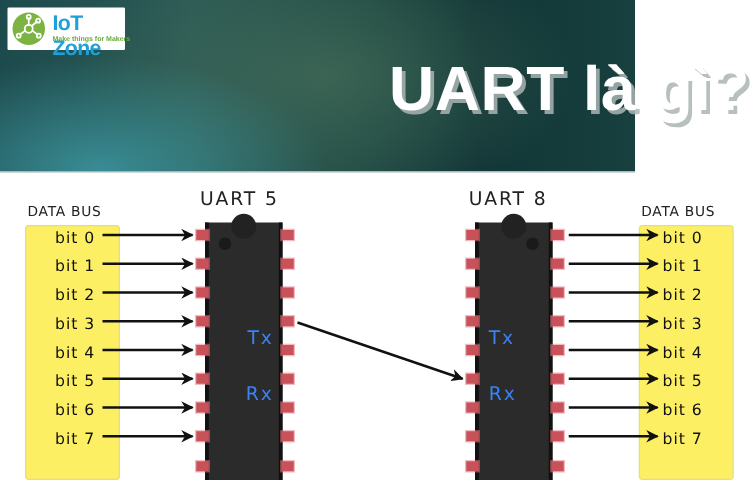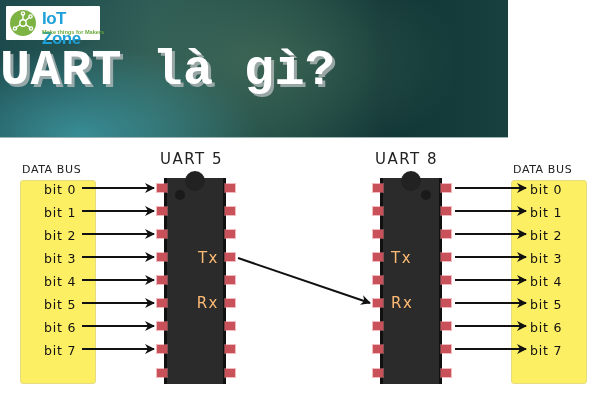--- a/index.html
+++ b/index.html
@@ -20,22 +20,22 @@
   .logo svg { position:absolute; left:3px; top:3px; }
   .logo-name {
     position:absolute; left:36px; top:3px; font-weight:bold; font-size:17px;
     color:#1ea0d9; letter-spacing:-0.5px; font-family:"Liberation Sans", sans-serif;
   }
   .logo-tag {
     position:absolute; left:36px; top:23px; font-size:5.6px; color:#6aaa3a; font-weight:bold;
     white-space:nowrap;
   }
   .title {
-    position:absolute; left:0; top:42px; width:600px; text-align:left;
-    font-family:Liberation Mono, monospace; font-weight:bold; font-size:50px; color:#fff;
+    position:absolute; left:0; top:42px; width:600px; text-align:right;
+    font-family:Liberation Sans, sans-serif; font-weight:bold; font-size:50px; color:#fff;
     text-shadow:3px 3px 0 rgba(170,180,180,0.85);
     letter-spacing:0.5px;
   }
   .label {
     position:absolute; font-family:"DejaVu Sans", sans-serif; color:#222; white-space:nowrap;
   }
   .bus-label { font-size:11px; letter-spacing:0.6px;text-align:center; }
   .uart-label { font-size:15px; letter-spacing:1.5px; }
   .bus {
     position:absolute; width:76px; height:204px; background:#fdef63;
@@ -52,22 +52,23 @@
   .notch {
     position:absolute; top:-7px; left:50%; margin-left:-10px; width:20px; height:20px;
     border-radius:50%; background:#222;
   }
   .dot { position:absolute; width:10px; height:10px; border-radius:50%; background:#1a1a1a; }
   .pin {
     position:absolute; width:10px; height:8px; background:#c9525a;
     box-shadow:0 0 0 1px rgba(230,120,130,0.5);
   }
   .chip-text {
-    position:absolute; font-family:"DejaVu Sans", sans-serif; font-size:15px; color:#fdba74;
+    position:absolute; font-family:"DejaVu Sans", sans-serif; font-size:15px; color:#3b82f6;
     letter-spacing:1.5px;
+    margin-top:12px;
   }
   svg.wires { position:absolute; left:0; top:0; }
 </style>
 </head>
 <body>
 
 <div class="header">
   <div class="logo">
     <svg width="30" height="28" viewBox="0 0 30 28">
       <circle cx="14" cy="14" r="13" fill="#7cb342"></circle>

